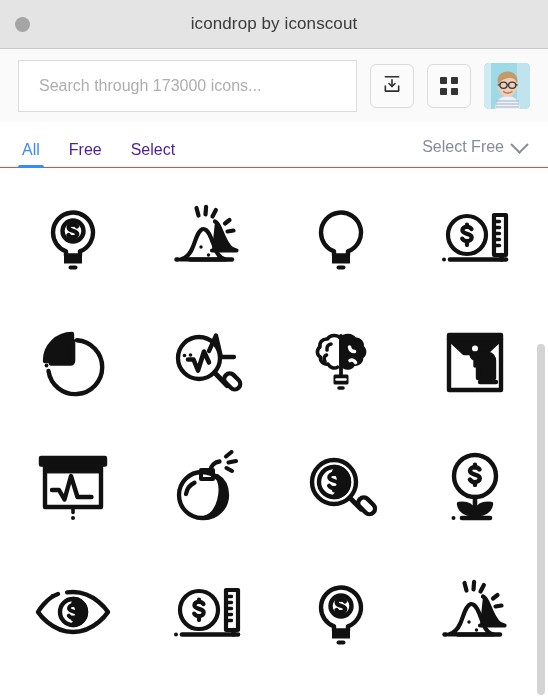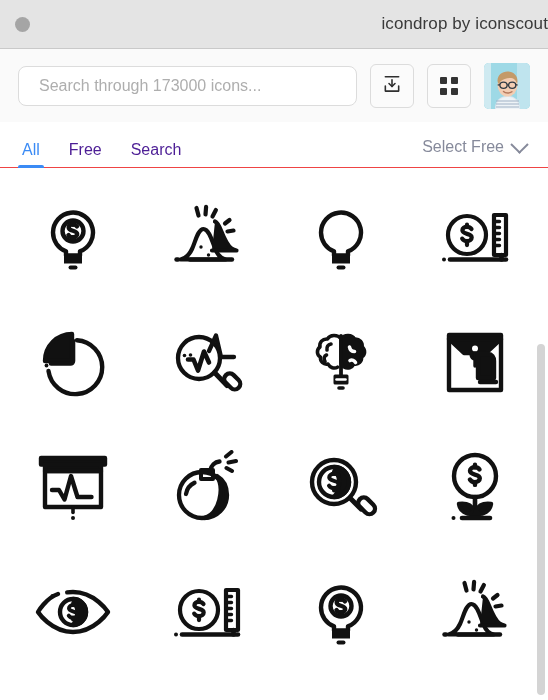--- a/index.html
+++ b/index.html
@@ -40,42 +40,42 @@
     height: 15px;
     border-radius: 50%;
     background: #a5a5a5;
     margin-left: 15px;
     cursor: default;
   }
   .title-text {
     position: absolute;
     left: 0;
     right: 0;
-    text-align: right;
+    text-align: center;
     font-size: 17px;
     color: #3a3a3a;
     letter-spacing: 0.1px;
     pointer-events: none;
   }
 
   
   .toolbar {
     height: 73px;
     min-height: 73px;
     background: #fafafa;
     display: flex;
     align-items: center;
     padding: 0 18px;
     box-sizing: border-box;
   }
   .search-box {
     flex: 1;
-    height: 40px;
+    height: 52px;
     border: 1px solid #dcdcdc;
-    border-radius: 8px;
+    border-radius: 0;
     background: #ffffff;
     display: flex;
     align-items: center;
     padding: 0 18px;
     box-sizing: border-box;
     margin-right: 13px;
   }
   .search-input {
     border: none;
     outline: none;
@@ -283,21 +283,21 @@
           <path d="M19.5 28.5c2 2 6 2 8.4.2" stroke="#b4795e" stroke-width="1.4" fill="none" stroke-linecap="round"></path>
         </g>
       </svg>
     </div>
   </div>
 
   <div class="tabs-row">
     <div class="tabs">
       <div class="tab active">All</div>
       <div class="tab">Free</div>
-      <div class="tab">Search</div>
+      <div class="tab">Select</div>
     </div>
     <div class="style-select">
       <span>Select Free</span>
       <span class="chev"></span>
     </div>
   </div>
 
   <div class="grid-wrap">
     <div class="icon-grid">
 

